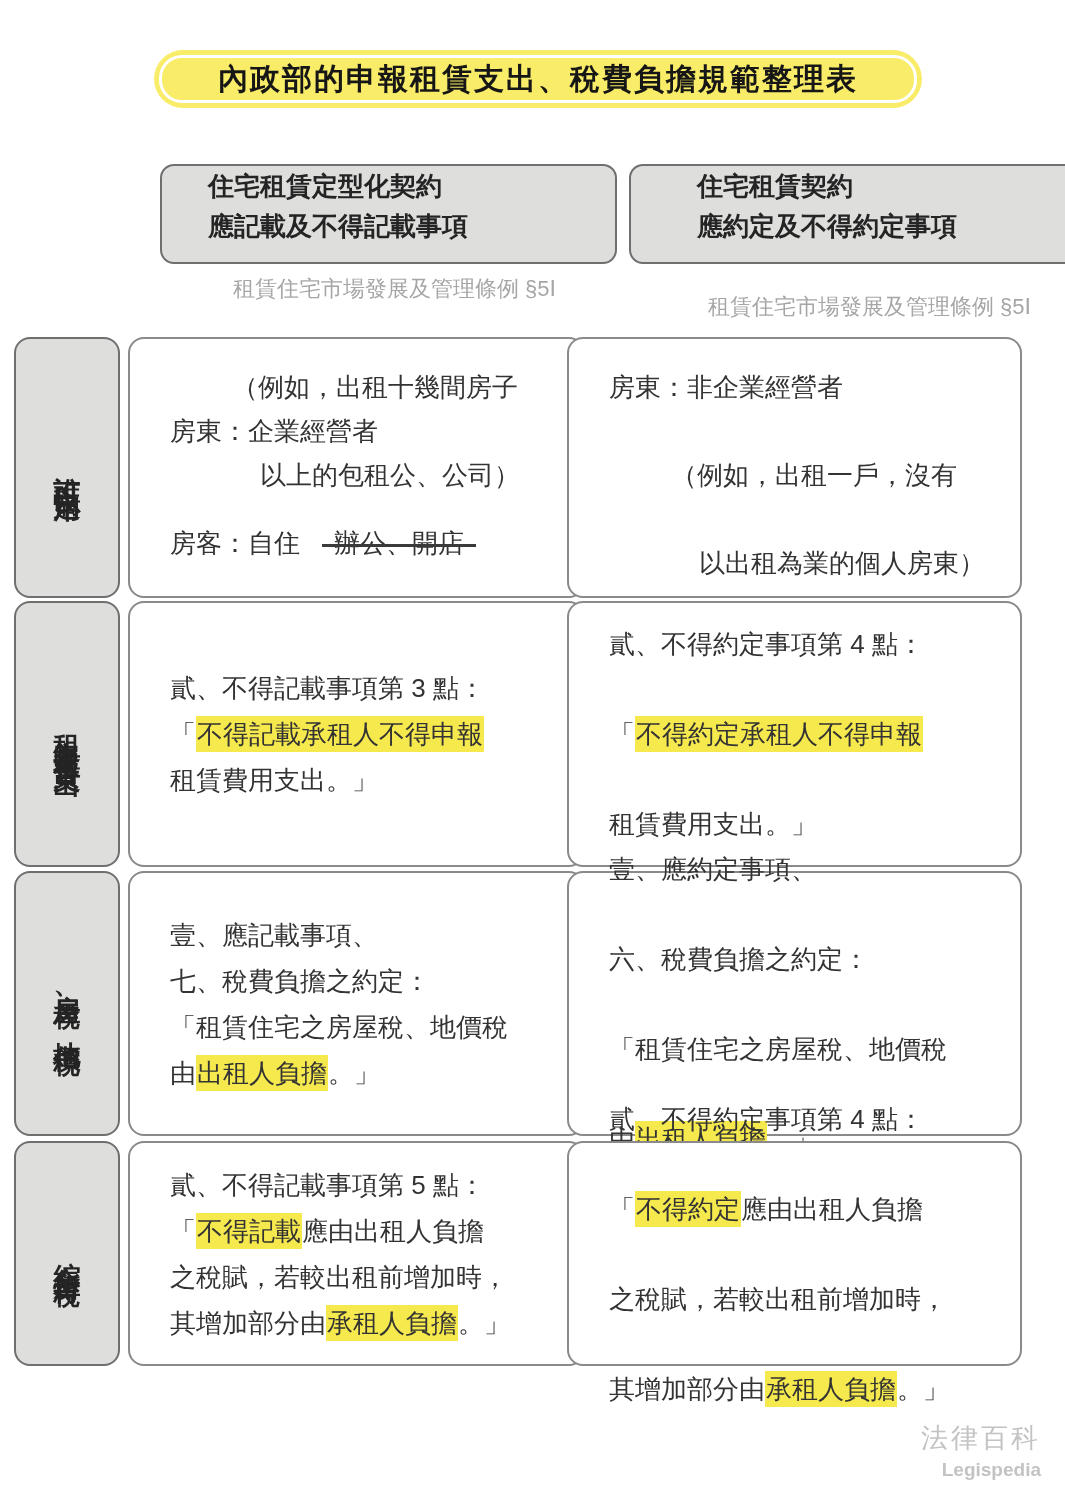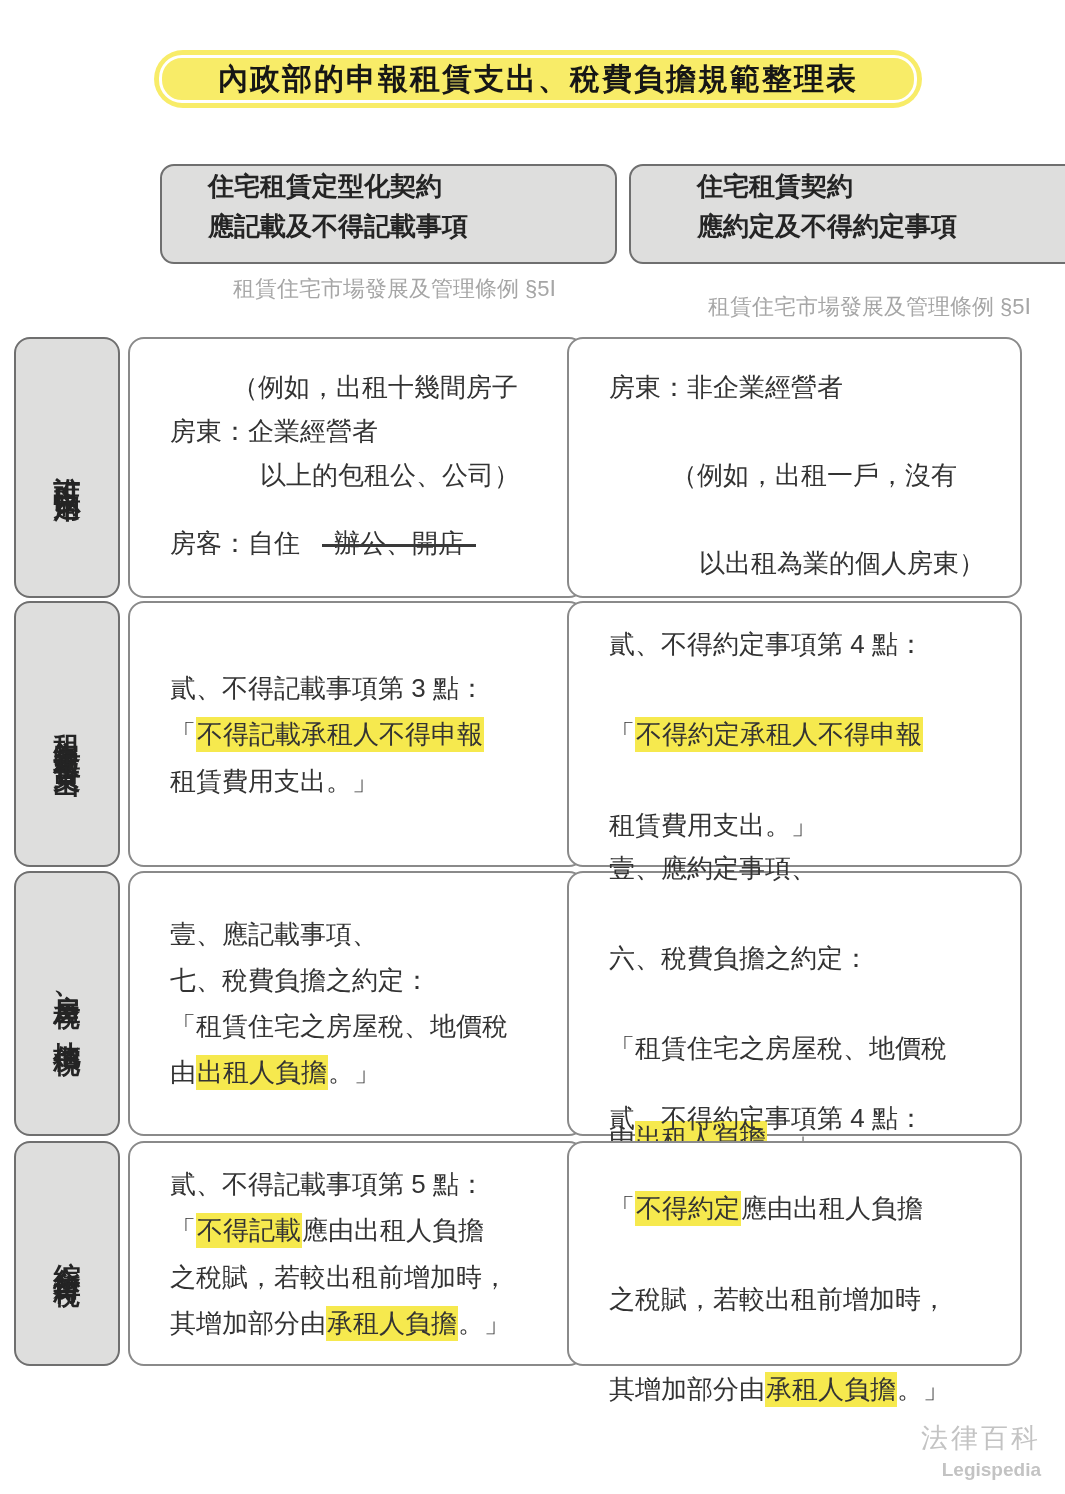--- a/index.html
+++ b/index.html
@@ -57,21 +57,21 @@
   .r1{top:337px;height:261px;}
   .r2{top:601px;height:266px;}
   .r3{top:871px;height:265px;}
   .r4{top:1141px;height:225px;}
 
   
   .line{white-space:nowrap;}
   .ind1{padding-left:62px;}
   .ind2{padding-left:90px;}
   .gap-before{margin-top:24px;}
-  .hl{background:var(--hl);padding:3px 1px;font-family:Liberation Serif, serif;}
+  .hl{background:var(--hl);padding:3px 1px;}
   .strike{position:relative;margin-left:30px;padding:0 4px;}
   .strike::after{content:"";position:absolute;left:-8px;right:-8px;top:52%;
     border-top:3px solid #3a3a3a;}
 
   
   .footer{position:absolute;right:24px;top:1420px;text-align:right;color:var(--footer);}
   .brand-zh{font-size:27px;letter-spacing:3px;}
   .brand-en{font-size:19px;font-weight:bold;margin-top:3px;}
 </style>
 </head>

